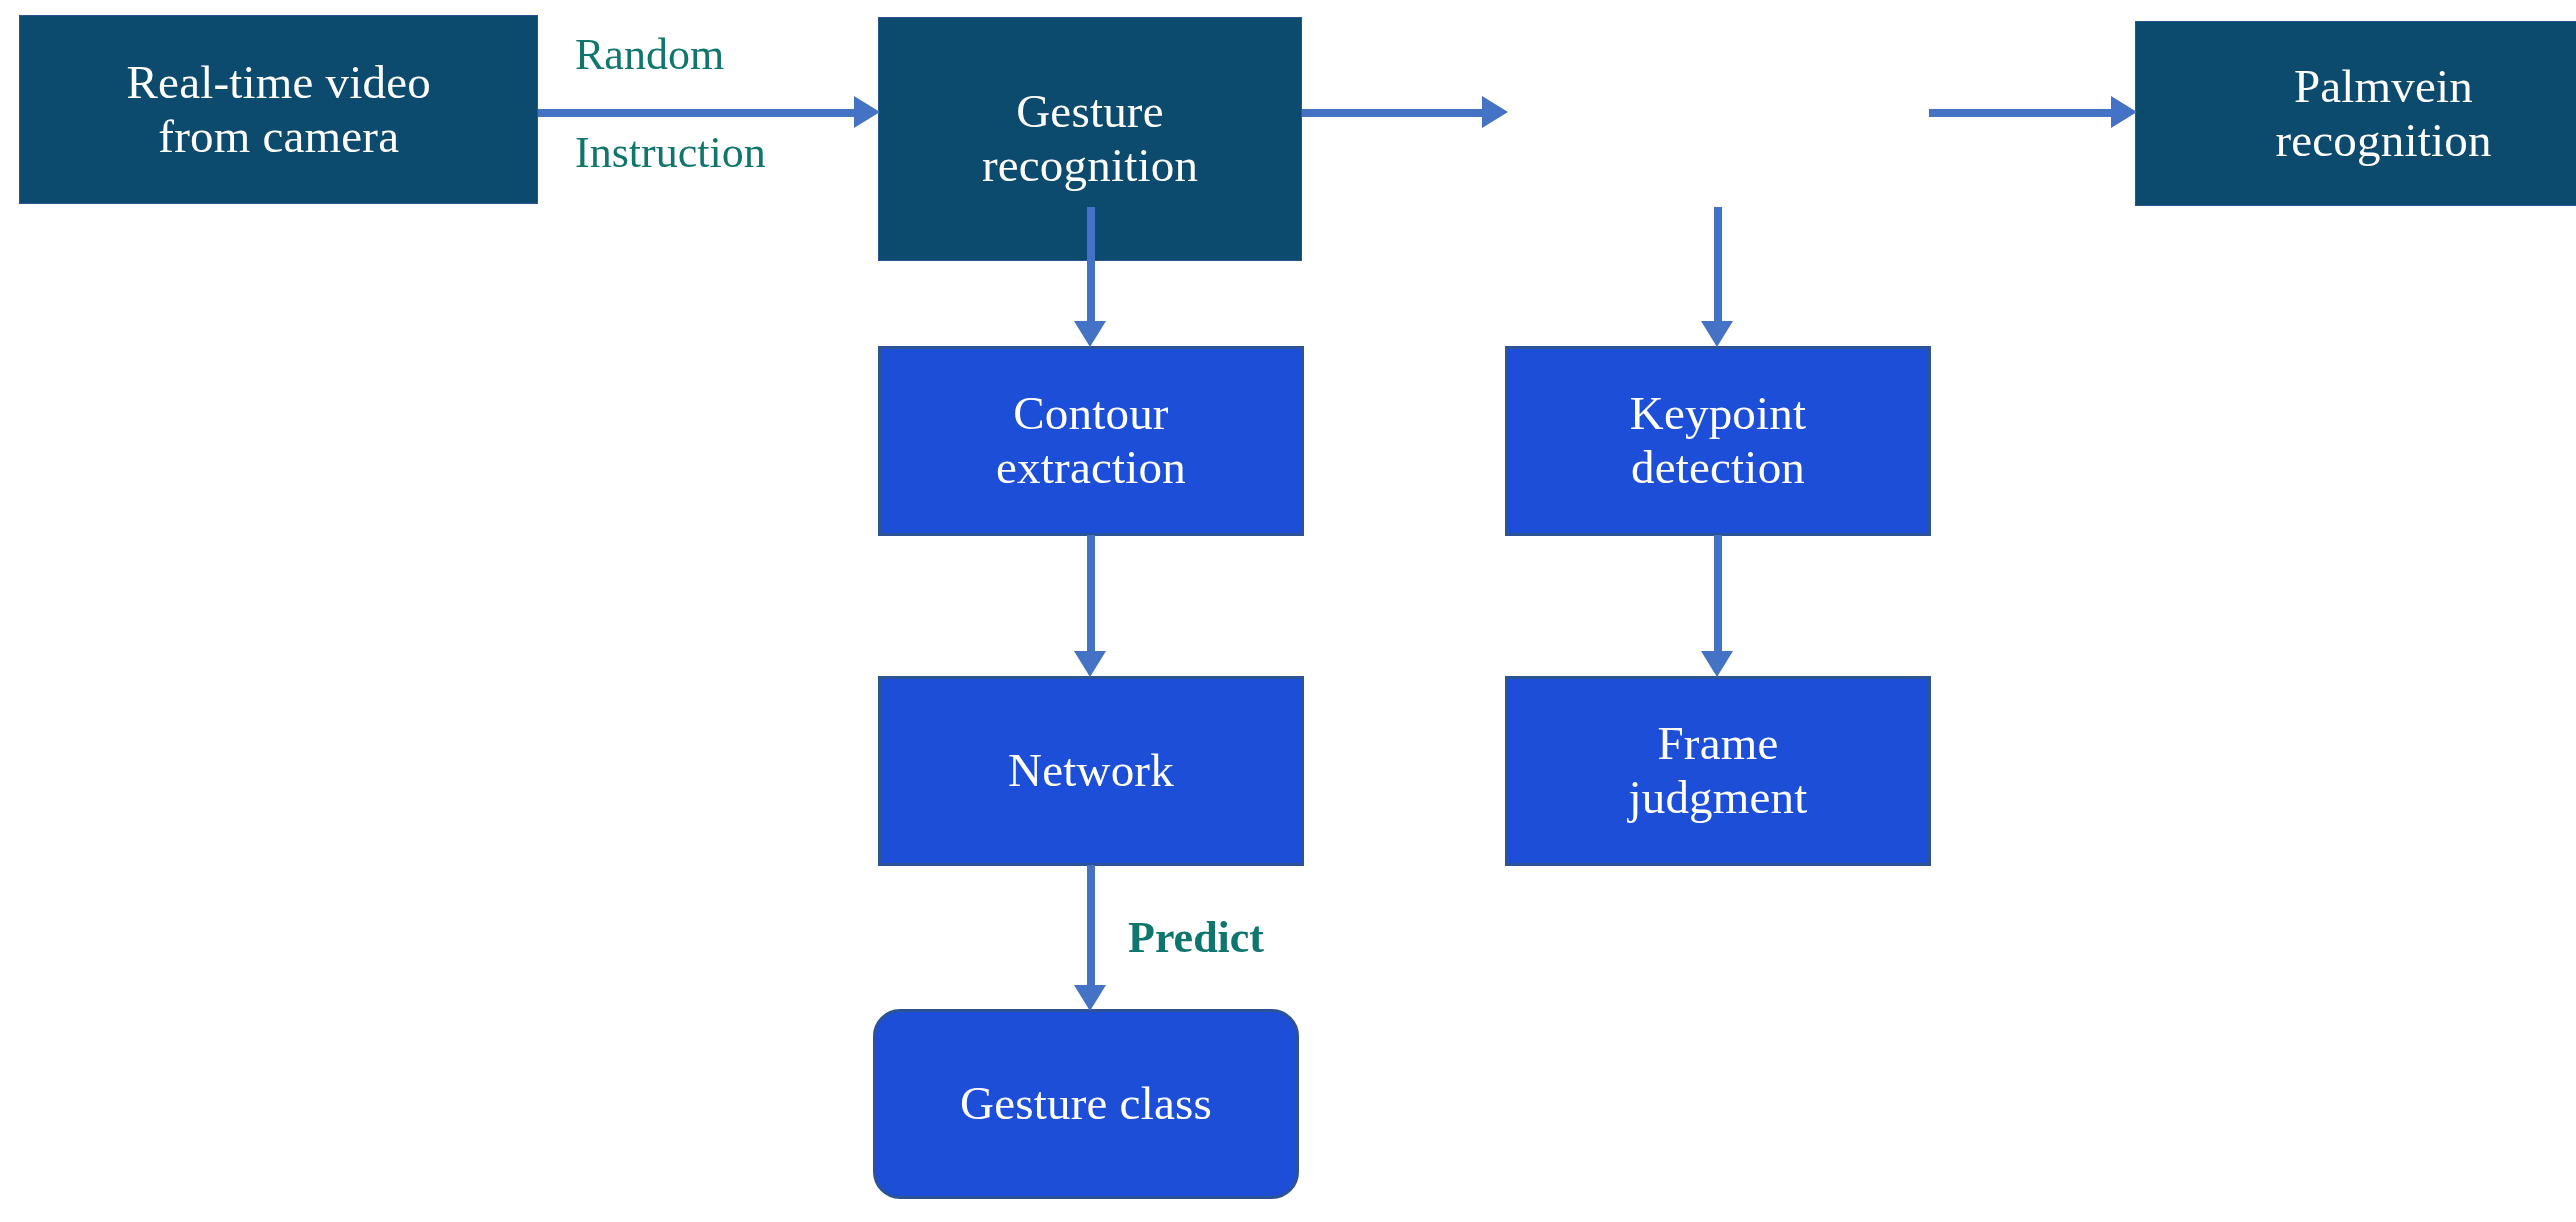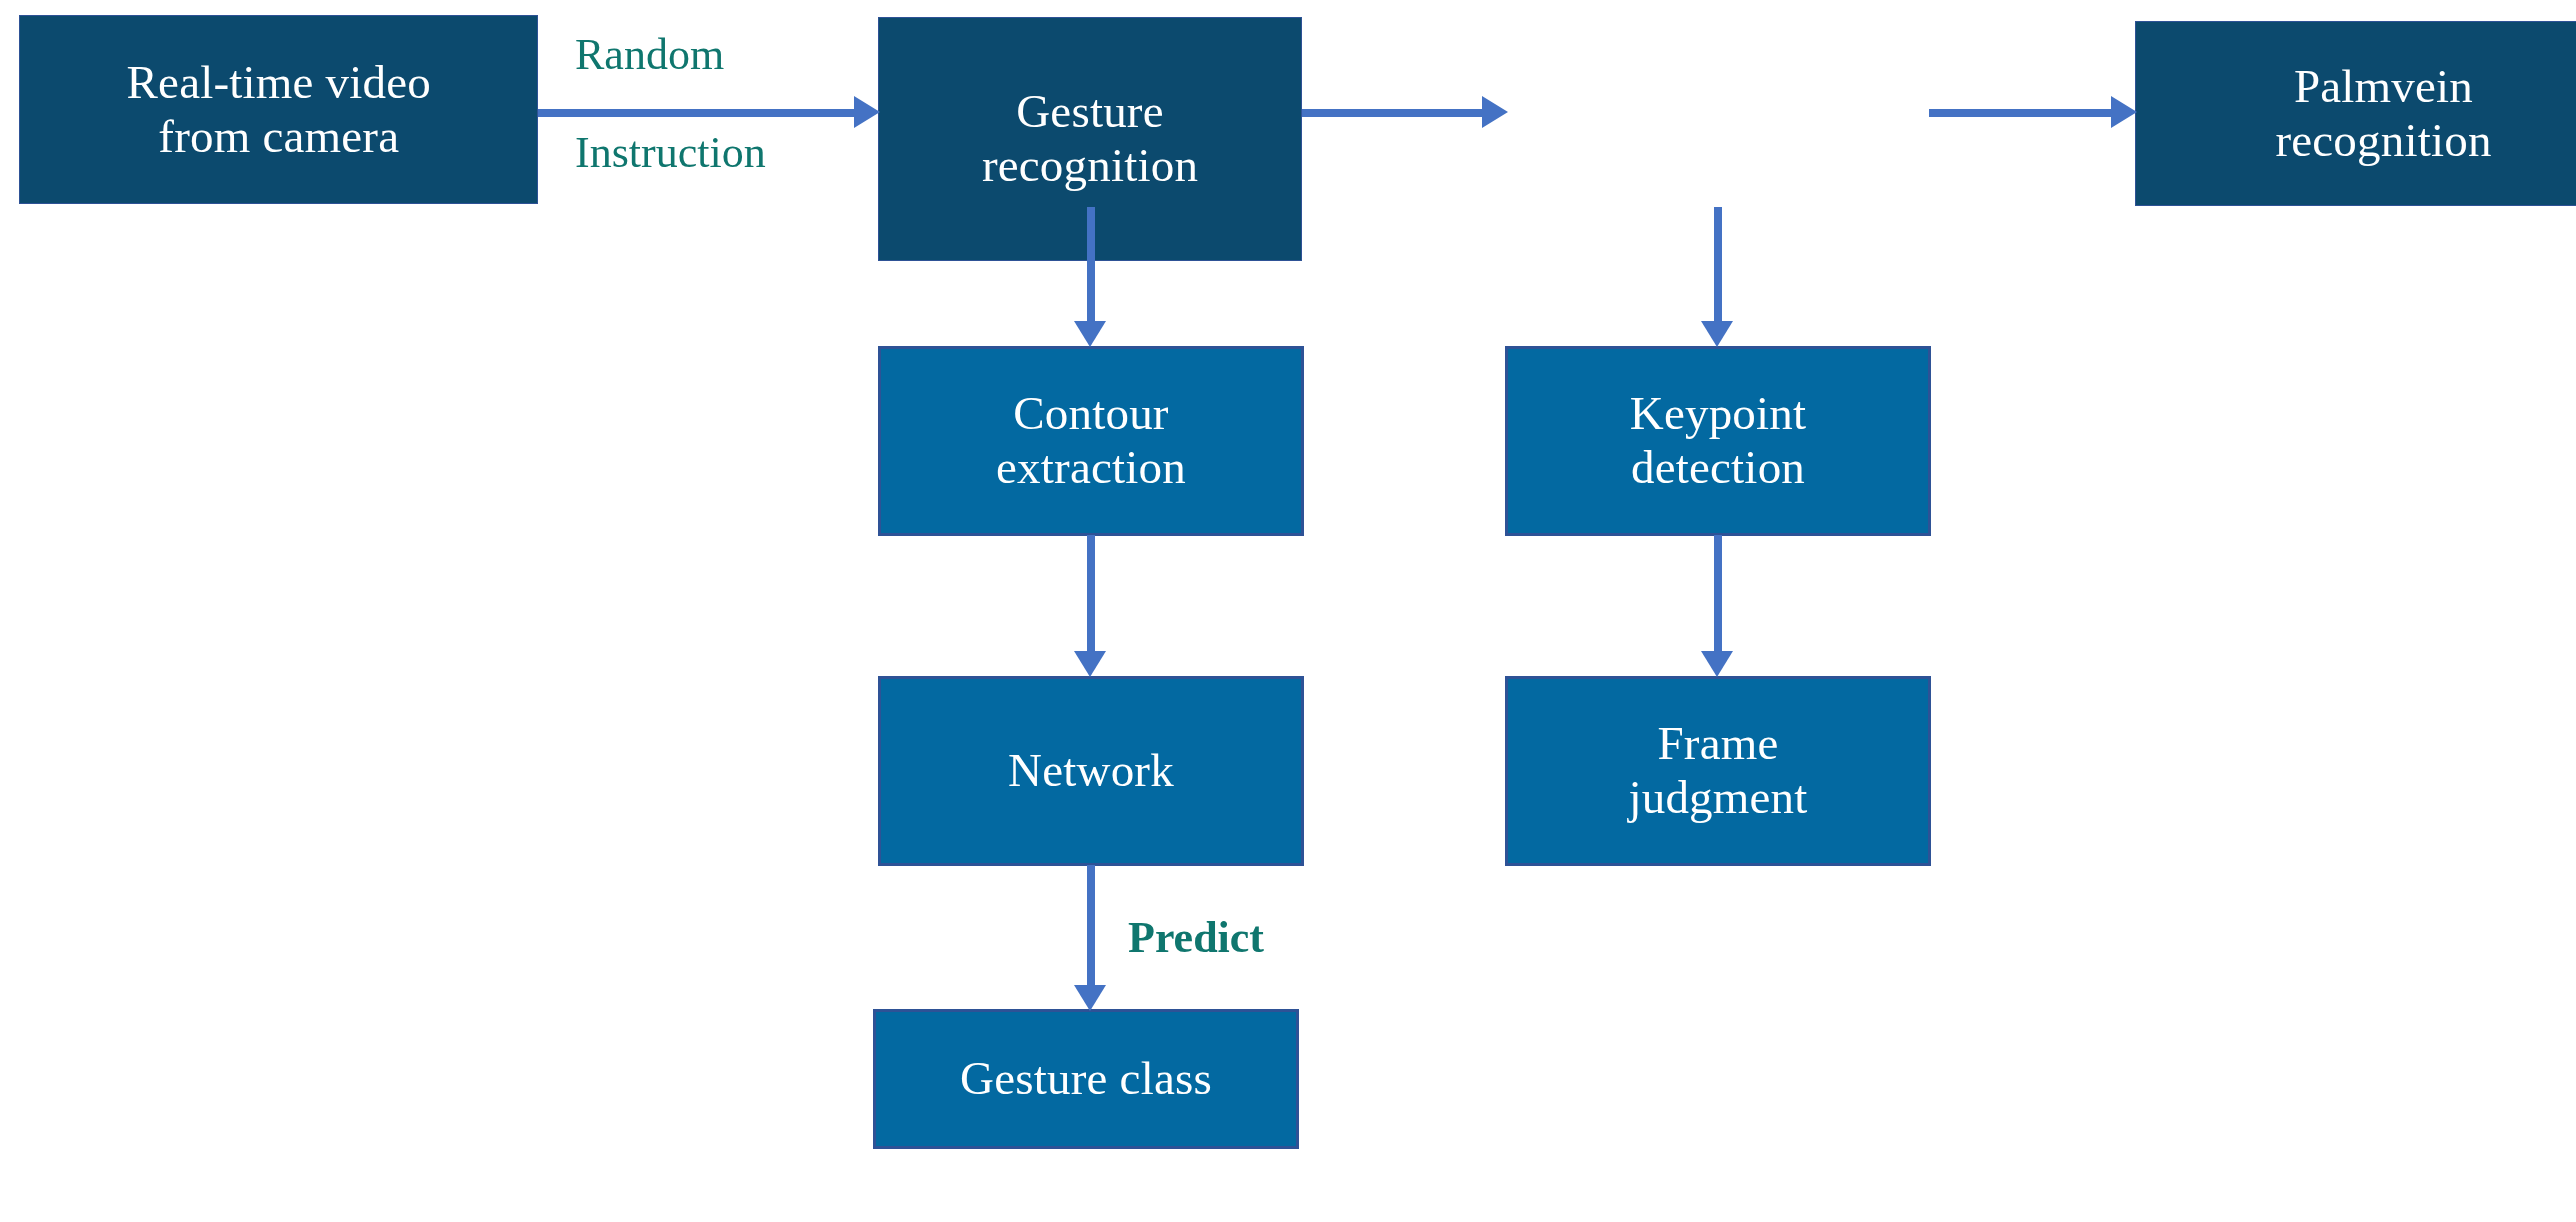--- a/index.html
+++ b/index.html
@@ -22,21 +22,21 @@
     line-height:1.14;
     letter-spacing:0.2px;
     -webkit-font-smoothing:antialiased;
   }
   .node.blue{
     background:#0c4a6e;
     border:1.8px solid #2E5296;
     font-size:47px;
   }
   .node.green{
-    background:#0369a1;
+    background:#1d4ed8;
     border:3.5px solid #2E5296;
     font-size:47px;
   }
   .node .label{ display:block; width:100%; padding:0 5.3px; }
 
   
   .arrow{ position:absolute; }
   .arrow .shaft{ position:absolute; background:#4472C4; }
   .arrow .head{ position:absolute; width:0; height:0; }
   .arrow.right .shaft{ height:8px; top:50%; margin-top:-3.5px; left:0; }
@@ -93,21 +93,21 @@
     <span class="label">
       <span>Contour</span><br>
       <span>extraction</span>
     </span>
   </div>
 
   <div class="node green" style="left:878px; top:676px; width:426px; height:190px;">
     <span class="label">Network</span>
   </div>
 
-  <div class="node green" style="left:873px; top:1009px; width:426px; height:140px;">
+  <div class="node green" style="left:873px; top:1009px; width:426px; height:190px;border-radius:27px;">
     <span class="label">Gesture class</span>
   </div>
 
   <div class="node green" style="left:1505px; top:346px; width:426px; height:190px;">
     <span class="label">
       <span>Keypoint</span><br>
       <span>detection</span>
     </span>
   </div>
 

